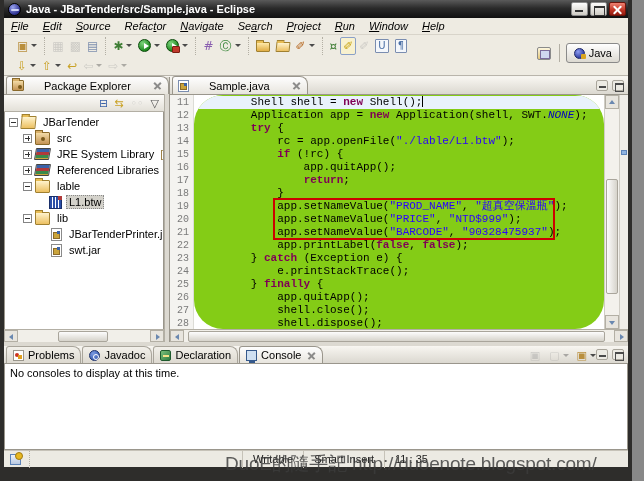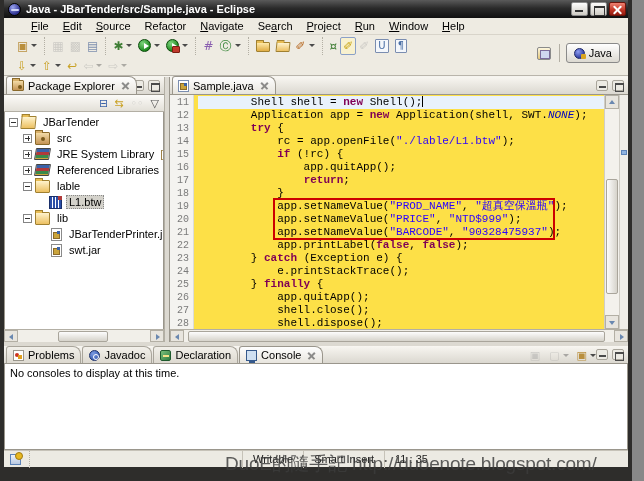--- a/index.html
+++ b/index.html
@@ -24,22 +24,22 @@
     background:linear-gradient(#fdfdfd,#cfccc4); position:relative; }
   .wbtn.close { background:linear-gradient(#ef8272,#c03323 60%,#911c10); border-color:#6d130a; }
   .wbtn.min::after { content:""; position:absolute; left:3px; bottom:3px; width:8px; height:2px; background:#333; }
   .wbtn.max::after { content:""; position:absolute; left:3px; top:3px; width:9px; height:7px;
     border:1px solid #333; border-top-width:2px; }
   .wbtn.close::before, .wbtn.close::after { content:""; position:absolute; left:2px; top:6px;
     width:11px; height:2px; background:#fff; border-radius:1px; }
   .wbtn.close::before { transform:rotate(45deg); }
   .wbtn.close::after  { transform:rotate(-45deg); }
   
-  #menubar { height:17px; background:#eeebe2; display:flex; align-items:center; padding-left:20px;
-    border-bottom:1px solid #d8d4ca; }
+  #menubar { height:17px; background:#eeebe2; display:flex; align-items:center; padding-left:0;
+    border-bottom:1px solid #d8d4ca;font-style:italic; }
   .menu-item { padding:0 7px; height:17px; line-height:17px; cursor:default; }
   .menu-item u { text-decoration:underline; }
   
   #toolbar { height:41px; background:#eeebe2; position:relative; border-bottom:1px solid #b9b5ab; }
   .tb-row { display:flex; align-items:center; height:21px; padding-left:6px; }
   .tb-row.second { height:19px; }
   .tb-group { display:flex; align-items:center; padding:0 4px; border-left:1px dotted #b3afa4; }
   .tb-group:first-child { border-left:none; }
   .tbtn { display:flex; align-items:center; height:18px; padding:0 2px; border:1px solid transparent; border-radius:2px; }
   .tbtn.pressed { border-color:#8aa0c8; background:#f8f1cf; }
@@ -74,21 +74,21 @@
   .pi-java::after { content:""; position:absolute; right:-2px; bottom:-1px; width:5px; height:5px;
     background:#d9a520; border-radius:1px; }
   .pi-javaee { background:radial-gradient(circle at 35% 30%, #f0b98e, #9e5a2b 75%); border:1px solid #66401a; }
   .pi-javaee::after { content:""; position:absolute; right:-2px; bottom:-1px; width:5px; height:5px;
     background:#8e44ad; border-radius:50%; }
   
   #main { display:flex; flex-direction:column; height:374px; background:#dcd9d1; border-top:1px solid #f6f4ef; }
   #workspace { flex:1; display:flex; min-height:0; }
   .view-tabrow { height:18px; display:flex; align-items:flex-end; padding-left:2px; position:relative;
     background:linear-gradient(#f8f6f1,#dbd8d0); border-bottom:1px solid #9a968c; }
-  .vtab { display:flex; align-items:center; gap:4px; height:18px; padding:0 6px 0 5px;
+  .vtab { display:flex; align-items:center; gap:20px; height:18px; padding:0 6px 0 5px;
     border:1px solid #9a968c; border-bottom:none; border-radius:3px 8px 0 0;
     background:linear-gradient(#fefefe,#e8e5de); position:relative; z-index:2; }
   .vtab .lbl { white-space:nowrap; }
   .xbtn { width:9px; height:9px; position:relative; opacity:.65; margin-left:2px; }
   .xbtn::before, .xbtn::after { content:""; position:absolute; left:0; top:4px; width:9px; height:1.5px; background:#555; }
   .xbtn::before { transform:rotate(45deg); } .xbtn::after { transform:rotate(-45deg); }
   .view-ctrl { position:absolute; right:4px; top:3px; display:flex; gap:4px; }
   .vmm { width:12px; height:11px; border:1px solid #a9a59b; border-radius:2px; background:#eceae3; position:relative; }
   .vmm.min::after { content:""; position:absolute; left:2px; bottom:2px; width:7px; height:2px; background:#4a4a4a; }
   .vmm.max::after { content:""; position:absolute; left:2px; top:2px; width:7px; height:6px; border:1px solid #4a4a4a; border-top-width:2px; }
@@ -131,21 +131,21 @@
   .sb-thumb { position:absolute; top:0; height:11px; background:linear-gradient(#fdfdfd,#d6d3cb); border:1px solid #a9a59b; border-radius:2px; }
   
   #sash { width:4px; background:#dcd9d1; }
   
   #editor-area { flex:1; display:flex; flex-direction:column; min-width:0; background:#fff; border-left:1px solid #9a968c; }
   #editor-body { flex:1; display:flex; min-height:0; }
   #ruler { width:24px; background:#f4f3f0; border-right:1px solid #dcdcd6; color:#7b7b7b;
     font-family:"Liberation Mono", monospace; font-size:10px; text-align:right; padding:1px 4px 0 0; }
   #ruler .ln { height:13px; line-height:13px; }
   #code { flex:1; position:relative; padding:1px 0 0 4px; overflow:hidden;
-    font-family:"Liberation Mono", monospace; font-size:11px; background:#fde047; }
+    font-family:"Liberation Mono", monospace; font-size:11px; background:#84cc16;border-radius:29px; }
   .cl { height:13px; line-height:13px; white-space:pre; overflow:hidden; }
   .cl.cur { background:#e9f2fc; }
   .k { color:#7f0055; font-weight:bold; }
   .s { color:#2a00ff; }
   .f { color:#0000c0; font-style:italic; }
   .caret { display:inline-block; width:1px; height:11px; background:#000; vertical-align:-2px; }
   #hl-box { position:absolute; left:79px; top:103px; width:282px; height:42px;
     border:2px solid #cc0000; pointer-events:none; }
   #vscroll { width:15px; background:#f3f1ec; border-left:1px solid #d0cdc5; display:flex; flex-direction:column; }
   .vsb-arrow { height:14px; background:#e8e5de; border:1px solid #b3afa4; position:relative; }

